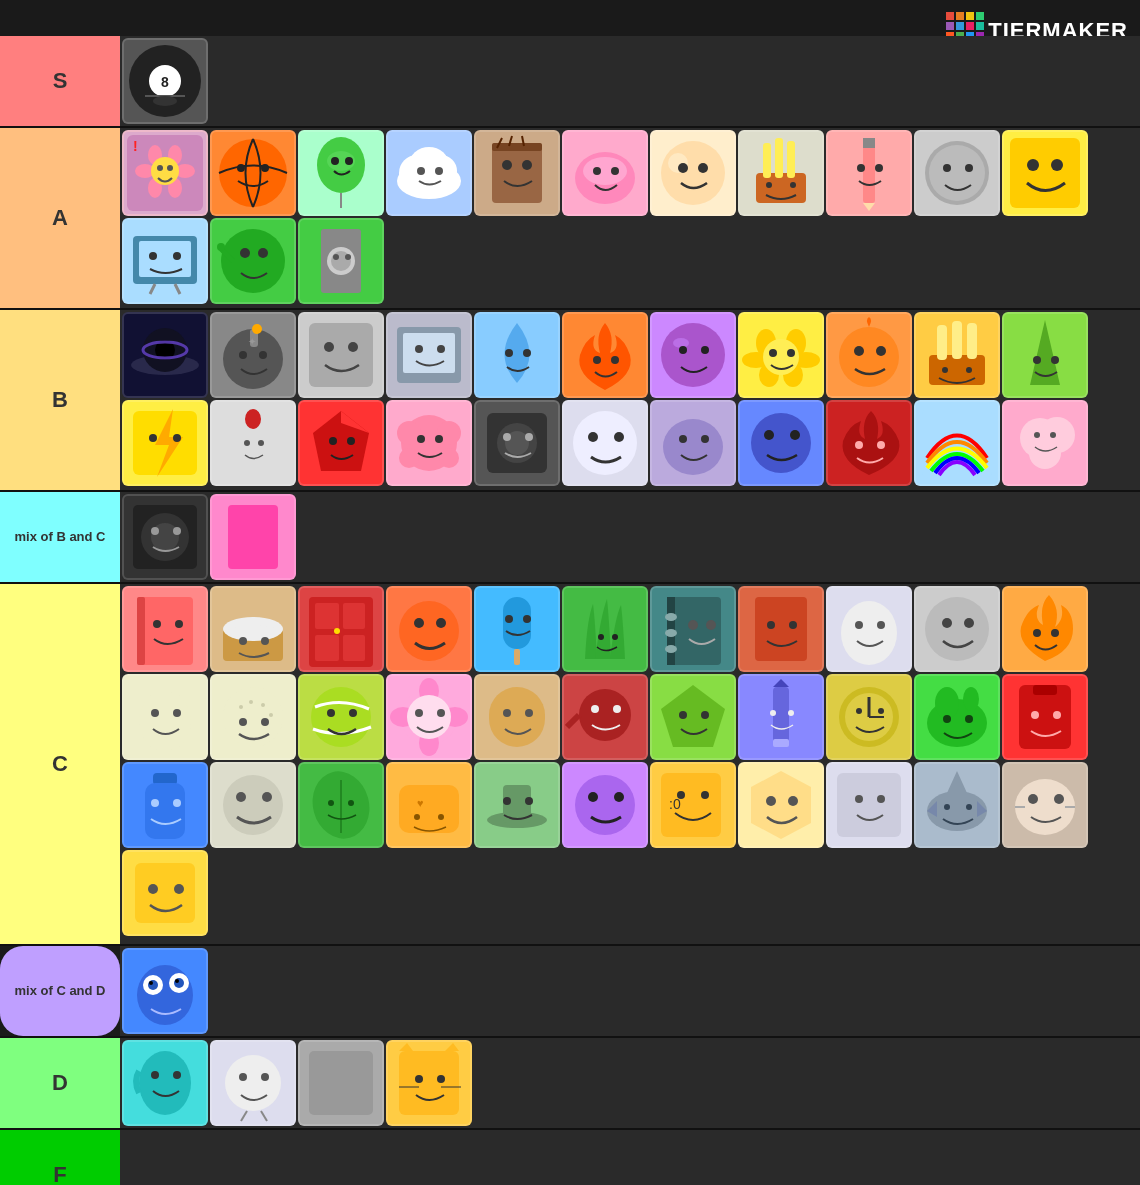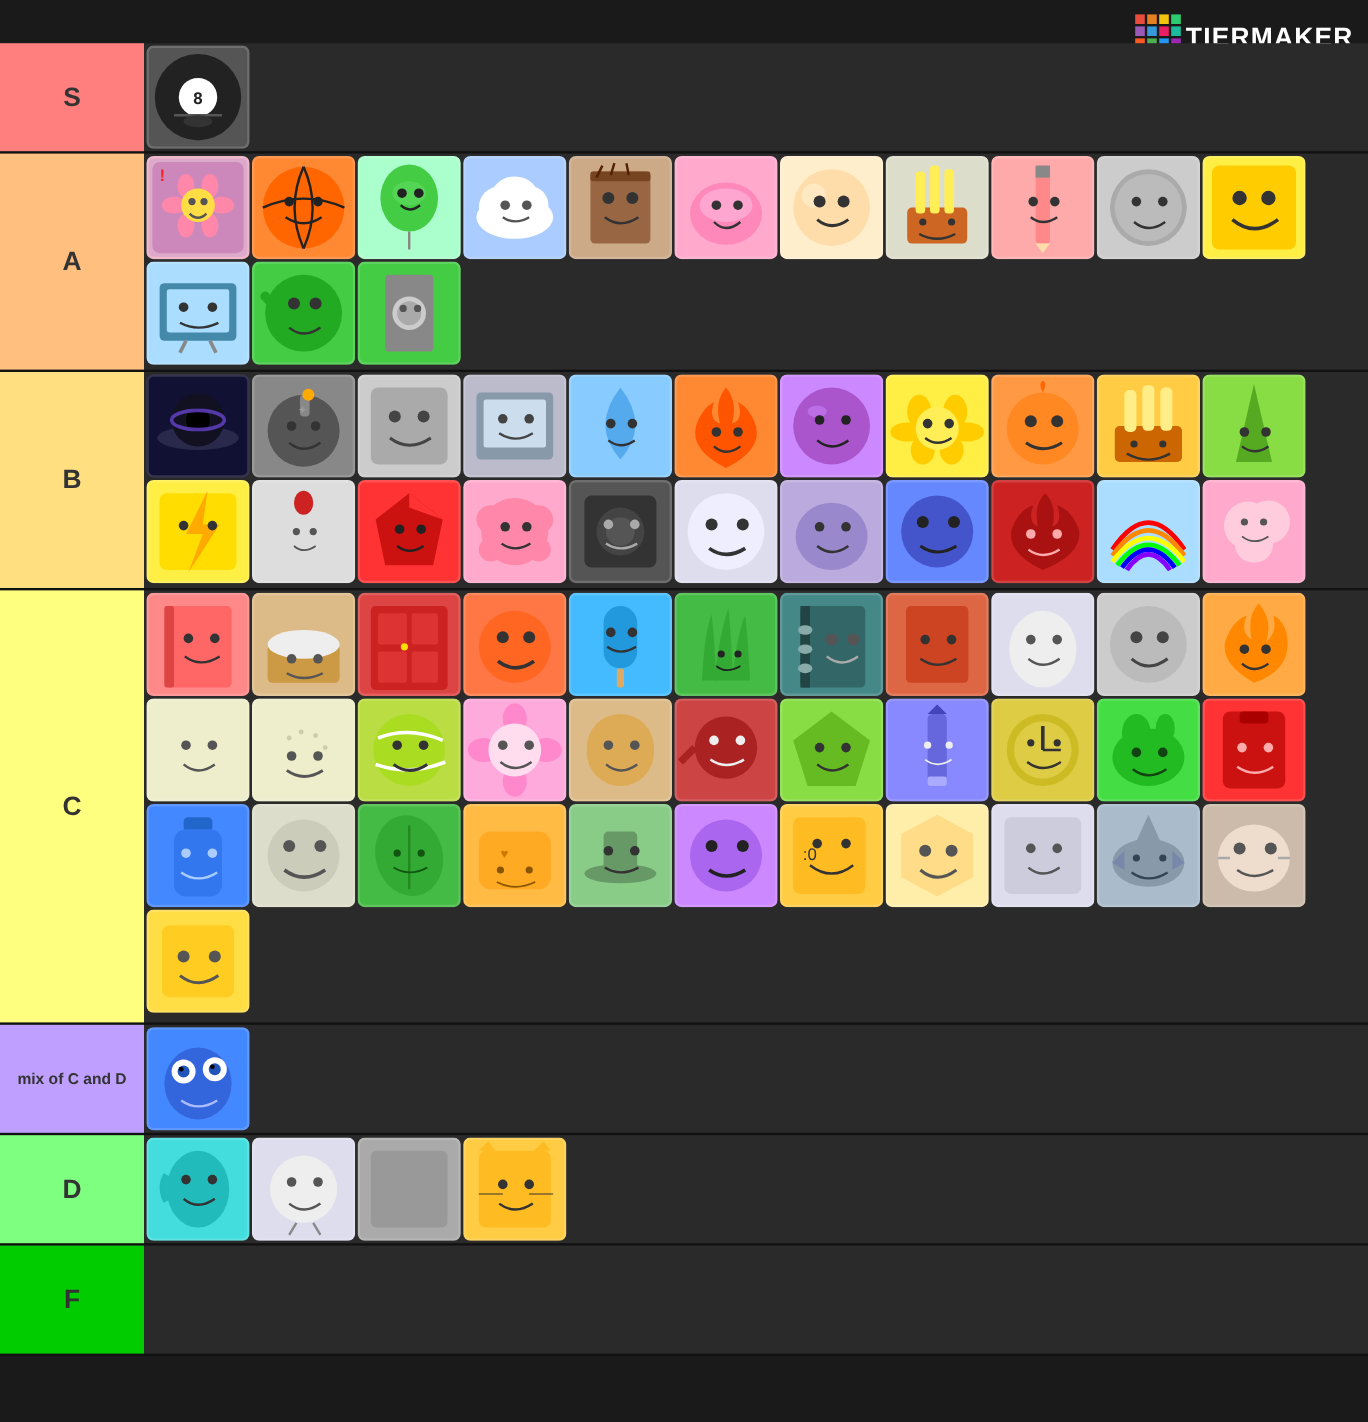--- a/index.html
+++ b/index.html
@@ -89,21 +89,21 @@
     .tier-s .tier-label { background: #ff7f7f; }
     
     .tier-a .tier-label { background: #ffbf7f; }
     
     .tier-b .tier-label { background: #ffdf7f; }
     
     .tier-mixbc .tier-label { background: #7fffff; font-size: 14px; }
     
     .tier-c .tier-label { background: #ffff7f; }
     
-    .tier-mixcd .tier-label { background: #bf9fff; font-size: 14px; }
+    .tier-mixcd .tier-label { background: #bf9fff; font-size: 14px; border-radius: 23px; }
     
     .tier-d .tier-label { background: #7fff7f; }
     
     .tier-f .tier-label { background: #00cc00; }
   </style>
 </head>
 <body>
 
 <div class="tiermaker-container">
 
@@ -549,20 +549,42 @@
           <circle cx="52" cy="32" r="18" fill="#ffccdd"></circle>
           <circle cx="40" cy="50" r="16" fill="#ffccdd"></circle>
           <circle cx="32" cy="32" r="3" fill="#555"></circle>
           <circle cx="48" cy="32" r="3" fill="#555"></circle>
           <path d="M30 44 Q40 52 52 44" stroke="#555" stroke-width="1.5" fill="none"></path>
         </svg>
       </div>
     </div>
   </div>
 
+  <div class="tier-row tier-mixbc">
+    <div class="tier-label" style="background:#7fffff; font-size:13px; min-height:90px; line-height:1.3;">mix of B and C</div>
+    <div class="tier-items">
+
+      <div class="tier-item" style="background:#333333;">
+        <svg width="80" height="80" viewBox="0 0 80 80">
+          <rect x="8" y="8" width="64" height="64" rx="5" fill="#222"></rect>
+          <circle cx="40" cy="40" r="24" fill="#333"></circle>
+          <circle cx="40" cy="40" r="14" fill="#444"></circle>
+          <circle cx="30" cy="34" r="4" fill="#999"></circle>
+          <circle cx="52" cy="34" r="4" fill="#999"></circle>
+          <path d="M28 50 Q40 58 54 50" stroke="#999" stroke-width="2" fill="none"></path>
+        </svg>
+      </div>
+
+      <div class="tier-item" style="background:#ff88cc;">
+        <svg width="80" height="80" viewBox="0 0 80 80">
+          <rect x="15" y="8" width="50" height="64" rx="4" fill="#ff44aa"></rect>
+        </svg>
+      </div>
+    </div>
+  </div>
 
   <div class="tier-row tier-c">
     <div class="tier-label" style="background:#ffff7f; min-height:360px;">C</div>
     <div class="tier-items">
 
       <div class="tier-item" style="background:#ff8888;">
         <svg width="80" height="80" viewBox="0 0 80 80">
           <rect x="12" y="8" width="56" height="68" rx="4" fill="#ff6666"></rect>
           <rect x="12" y="8" width="8" height="68" rx="2" fill="#dd4444"></rect>
           <circle cx="32" cy="35" r="4" fill="#333"></circle>

